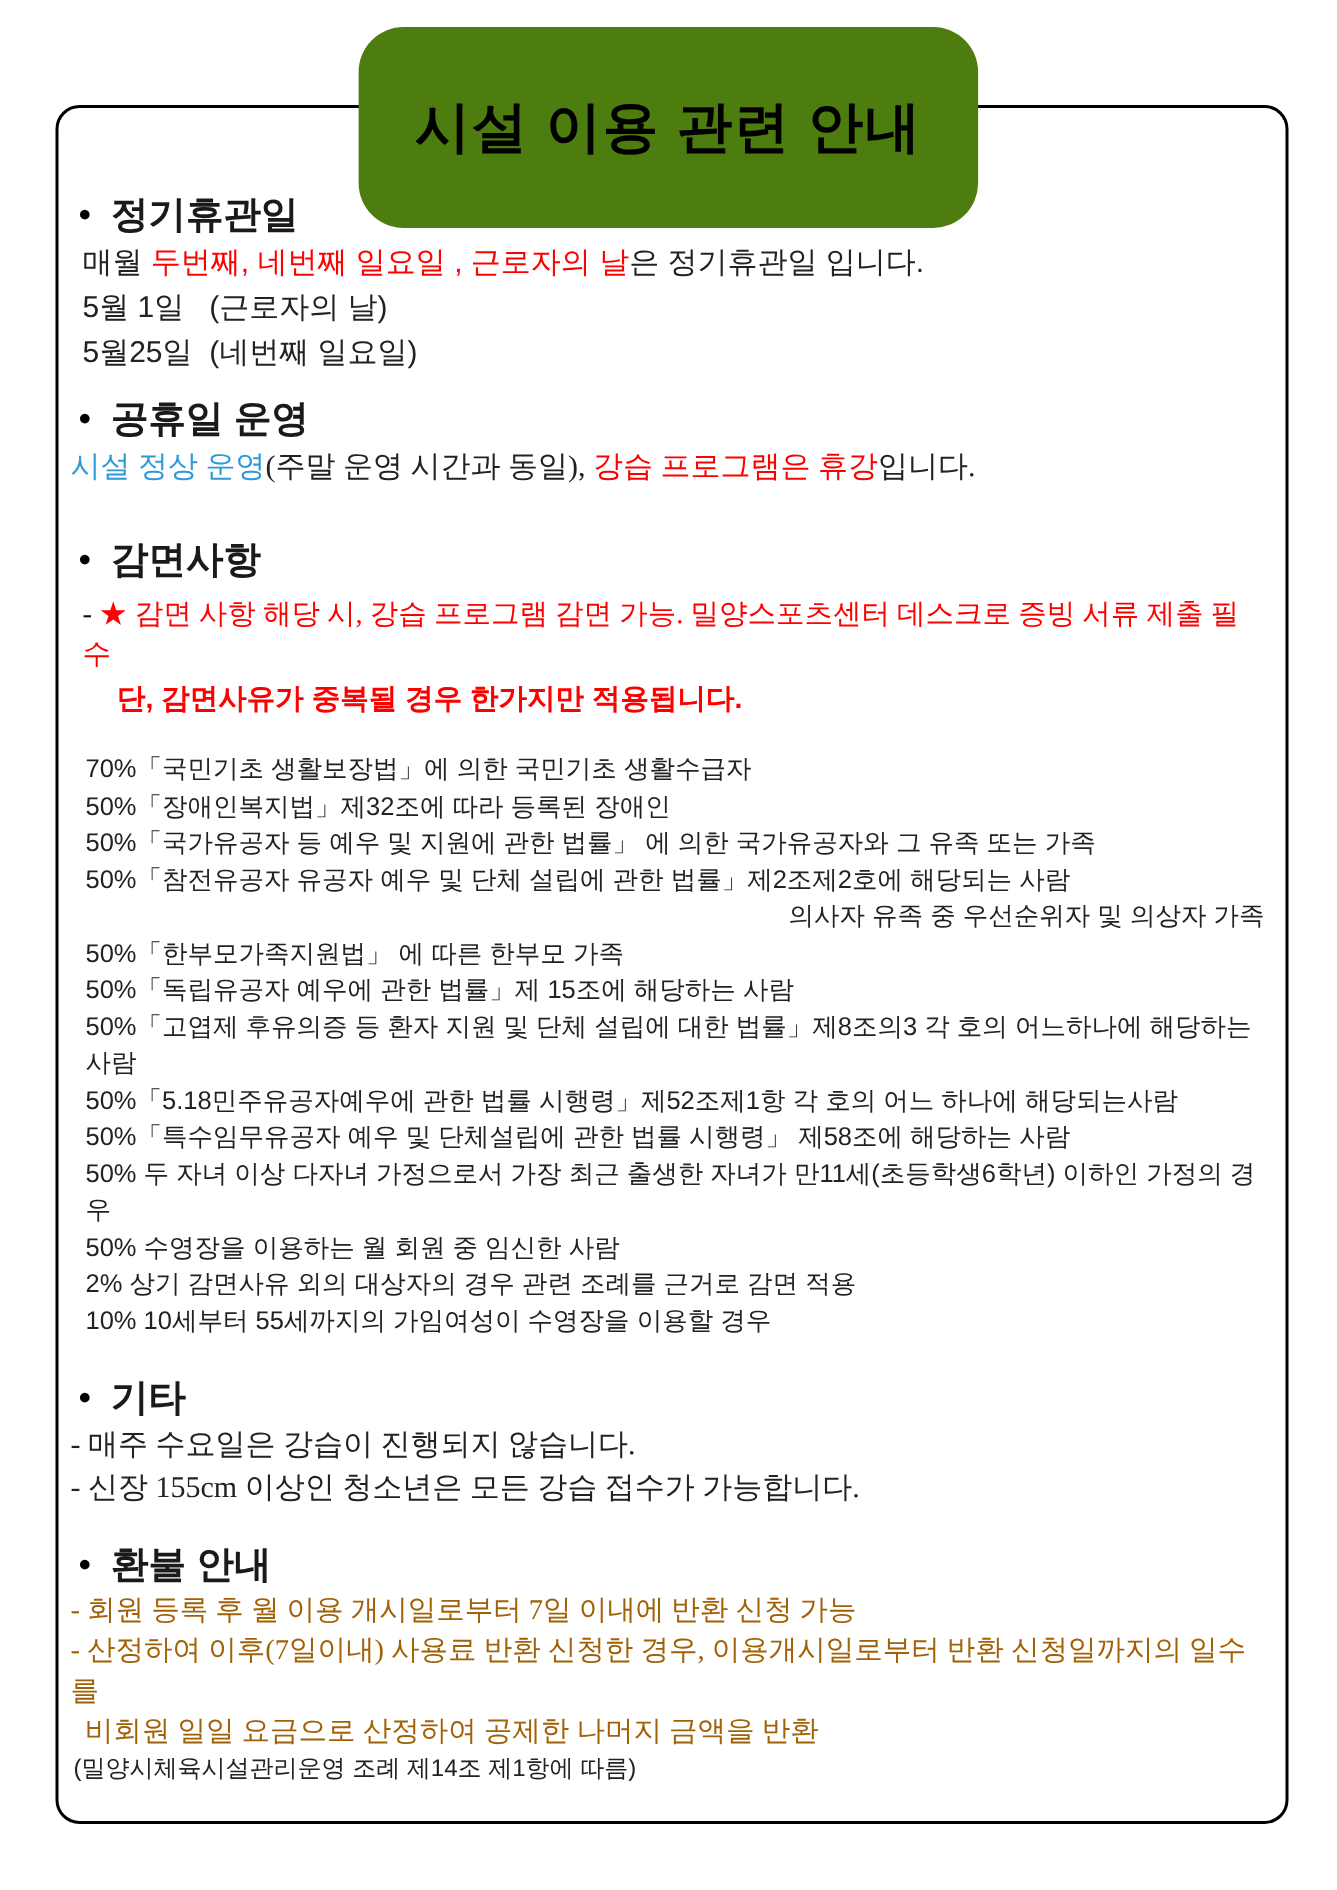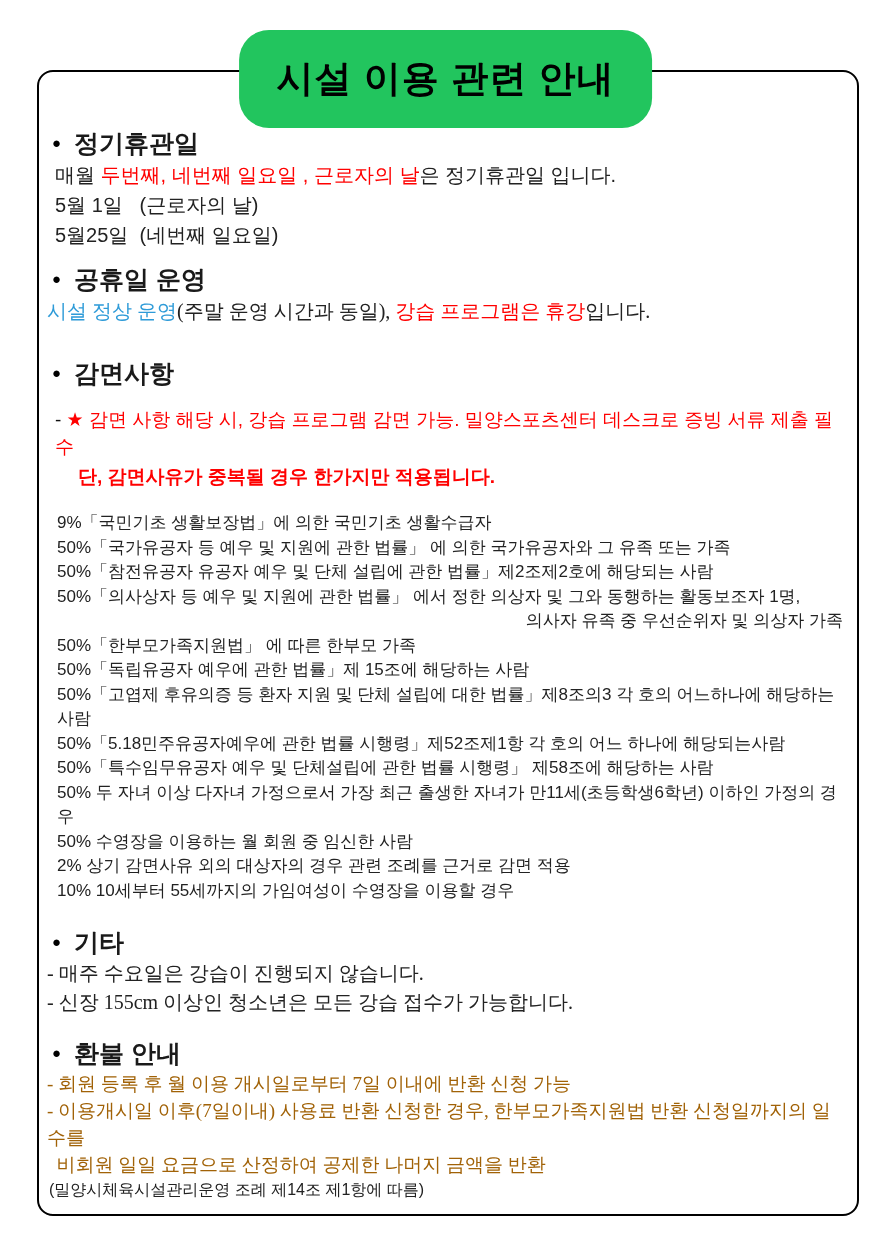--- a/index.html
+++ b/index.html
@@ -4,22 +4,22 @@
 <style>
   html,body{margin:0;padding:0;background:#ffffff;}
   body{
     width:891px;height:1260px;position:relative;overflow:hidden;
     font-family:"Liberation Sans","DejaVu Sans",sans-serif;
     color:#111;
     -webkit-font-smoothing:antialiased;
   }
   .title-badge{
     position:absolute;top:18px;left:50%;transform:translateX(-50%);
-    background:#22c55e;border-radius:30px;
-    padding:24px 38px;z-index:2;margin-top:12px;
+    background:#4d7c0f;border-radius:30px;
+    padding:42px 38px;z-index:2;
   }
   .title-badge span{
     font-size:37px;font-weight:bold;color:#000;letter-spacing:1px;white-space:nowrap;
   }
   .box{
     position:absolute;left:37px;top:70px;width:822px;height:1146px;
     border:2.5px solid #000;border-radius:16px;background:#fff;z-index:1;
     box-sizing:border-box;
   }
   .content{padding:54px 14px 0 8px;}
@@ -32,21 +32,21 @@
   .flush{margin-left:0;font-family:Liberation Serif, serif;}
   .red{color:#ff0000;}
   .blue{color:#2e9bd8;}
   .note-line{font-size:19px;line-height:27px;margin-left:8px;}
   .note-bold{font-size:19px;line-height:27px;font-weight:bold;color:#ff0000;margin-left:31px;margin-top:3px;}
   .list{margin-top:21px;margin-left:10px;}
   .list-line{font-size:17px;line-height:24.5px;color:#222;white-space:pre-wrap;}
   .list-line.indent{padding-left:56px;text-align:right;}
   .gap-holiday{margin-top:12px;}
   .gap-discount{margin-top:30px;}
-  .gap-note{margin-top:16px;}
+  .gap-note{margin-top:6px;font-family:Liberation Serif, serif;}
   .gap-etc{margin-top:22px;}
   .gap-refund{margin-top:19px;}
   .etc-line{font-size:20px;line-height:29px;color:#222;}
   .refund-line{font-size:19px;line-height:27px;color:#a16207;white-space:pre-wrap;}
   .small-line{font-size:16px;line-height:24px;color:#222;margin-left:2px;}
 </style>
 </head>
 <body>
 
 <div class="title-badge">
@@ -76,24 +76,24 @@
 
     <div class="gap-discount">
       <p class="sec-head">
         <span class="bullet">●</span>
         <span class="sec-title">감면사항</span>
       </p>
       <p class="note-line gap-note"><span>- </span><span class="red">★ 감면 사항 해당 시, 강습 프로그램 감면 가능. 밀양스포츠센터 데스크로 증빙 서류 제출 필수</span></p>
       <p class="note-bold">단, 감면사유가 중복될 경우 한가지만 적용됩니다.</p>
 
       <div class="list">
-        <p class="list-line">9%「국민기초 생활보장법」에 의한 국민기초 생활수급자</p>
+        <p class="list-line">70%「국민기초 생활보장법」에 의한 국민기초 생활수급자</p>
+        <p class="list-line">50%「장애인복지법」제32조에 따라 등록된 장애인</p>
         <p class="list-line">50%「국가유공자 등 예우 및 지원에 관한 법률」 에 의한 국가유공자와 그 유족 또는 가족</p>
         <p class="list-line">50%「참전유공자 유공자 예우 및 단체 설립에 관한 법률」제2조제2호에 해당되는 사람</p>
-        <p class="list-line">50%「의사상자 등 예우 및 지원에 관한 법률」 에서 정한 의상자 및 그와 동행하는 활동보조자 1명,</p>
         <p class="list-line indent">의사자 유족 중 우선순위자 및 의상자 가족</p>
         <p class="list-line">50%「한부모가족지원법」 에 따른 한부모 가족</p>
         <p class="list-line">50%「독립유공자 예우에 관한 법률」제 15조에 해당하는 사람</p>
         <p class="list-line">50%「고엽제 후유의증 등 환자 지원 및 단체 설립에 대한 법률」제8조의3 각 호의 어느하나에 해당하는사람</p>
         <p class="list-line">50%「5.18민주유공자예우에 관한 법률 시행령」제52조제1항 각 호의 어느 하나에 해당되는사람</p>
         <p class="list-line">50%「특수임무유공자 예우 및 단체설립에 관한 법률 시행령」 제58조에 해당하는 사람</p>
         <p class="list-line">50% 두 자녀 이상 다자녀 가정으로서 가장 최근 출생한 자녀가 만11세(초등학생6학년) 이하인 가정의 경우</p>
         <p class="list-line">50% 수영장을 이용하는 월 회원 중 임신한 사람</p>
         <p class="list-line">2% 상기 감면사유 외의 대상자의 경우 관련 조례를 근거로 감면 적용</p>
         <p class="list-line">10% 10세부터 55세까지의 가임여성이 수영장을 이용할 경우</p>
@@ -108,19 +108,19 @@
       <p class="etc-line red flush">- 매주 수요일은 강습이 진행되지 않습니다.</p>
       <p class="etc-line flush">- 신장 155cm 이상인 청소년은 모든 강습 접수가 가능합니다.</p>
     </div>
 
     <div class="gap-refund">
       <p class="sec-head">
         <span class="bullet">●</span>
         <span class="sec-title">환불 안내</span>
       </p>
       <p class="refund-line red flush">- 회원 등록 후 월 이용 개시일로부터 7일 이내에 반환 신청 가능</p>
-      <p class="refund-line flush">- 이용개시일 이후(7일이내) 사용료 반환 신청한 경우, 한부모가족지원법 반환 신청일까지의 일수를</p>
+      <p class="refund-line flush">- 산정하여 이후(7일이내) 사용료 반환 신청한 경우, 이용개시일로부터 반환 신청일까지의 일수를</p>
       <p class="refund-line flush">  비회원 일일 요금으로 산정하여 공제한 나머지 금액을 반환</p>
       <p class="small-line">(밀양시체육시설관리운영 조례 제14조 제1항에 따름)</p>
     </div>
 
   </div>
 </div>
 
 </body></html>

